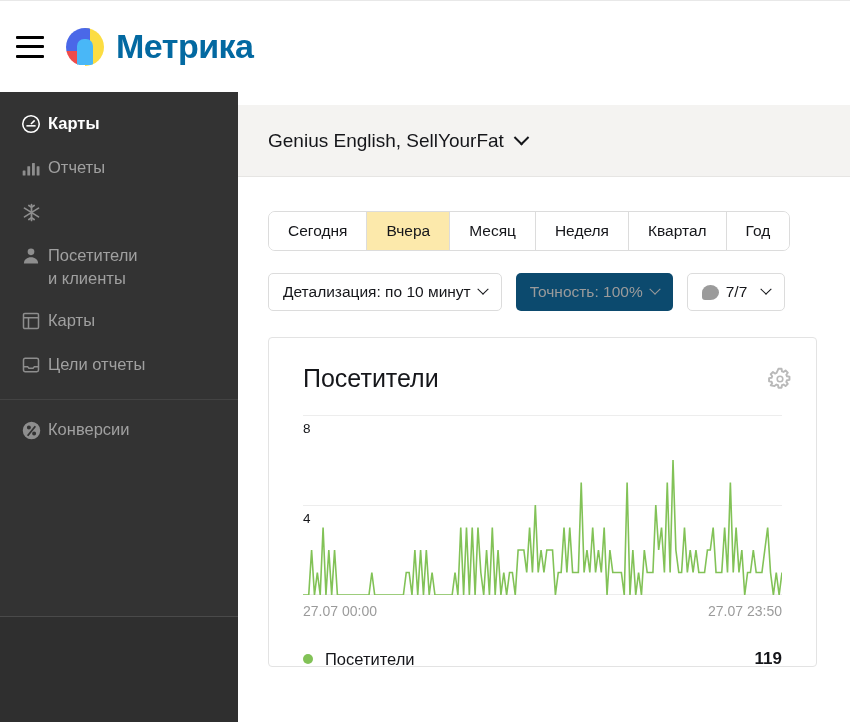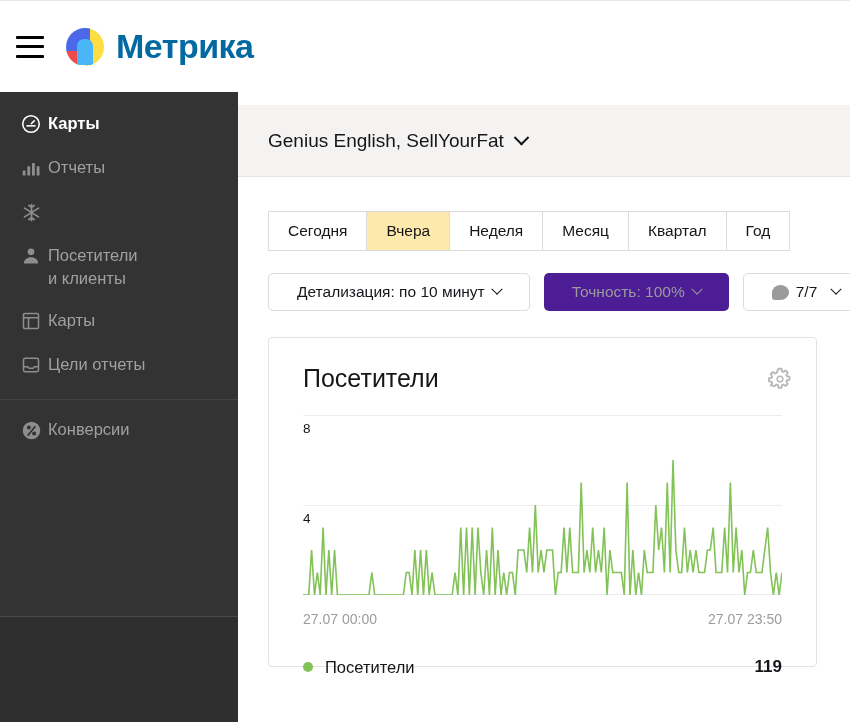--- a/index.html
+++ b/index.html
@@ -58,49 +58,49 @@
               display:flex; align-items:center; padding-left:30px;margin-top:13px; }
   .proj-name { font-size:19px; color:#15161a; }
   .chev { display:inline-block; width:11px; height:11px; border-right:2px solid #15161a;
           border-bottom:2px solid #15161a; transform:rotate(45deg) translate(-2px,-2px);
           margin-left:12px; }
   .chev.gray { border-color:#9a9a9a; }
   .chev.sm { width:8px; height:8px; border-width:1.6px; margin-left:8px; }
 
   
   .periods { display:flex; margin:34px 0 0 30px; border:1px solid #dcdcdc;
-             border-radius:0; overflow:hidden; width:fit-content; background:#fff; }
+             border-radius:7px; overflow:hidden; width:fit-content; background:#fff; }
   .period { padding:0 19px; height:38px; line-height:38px; font-size:15.5px;
             color:#15161a; border-right:1px solid #dcdcdc; cursor:pointer;
             background:#fff; white-space:nowrap; }
   .period:last-child { border-right:none; }
   .period.sel { background:#fce9ab; }
 
   
   .controls { display:flex; align-items:center; margin:22px 0 0 30px; gap:14px; }
   .ctl { height:38px; border-radius:5px; display:flex; align-items:center;
-         padding:0 28px; font-size:15.5px; cursor:pointer; white-space:nowrap; }
+         padding:0 14px; font-size:15.5px; cursor:pointer; white-space:nowrap; }
   .ctl.outline { border:1px solid #dcdcdc; background:#fff; color:#15161a; }
-  .ctl.muted { background:#4c1d95; color:#9b9b9b; }
+  .ctl.muted { background:#0c4a6e; color:#9b9b9b; }
   .ctl.bubble { border:1px solid #dcdcdc; background:#fff; color:#15161a; gap:7px; }
   .bubble-ico { width:17px; height:15px; background:#9b9b9b; border-radius:50% 50% 50% 3px;
                 display:inline-block; flex:none; }
 
   
   .card { margin:26px 0 0 30px; width:549px; height:330px; background:#fff;
           border:1px solid #e3e3e3; border-radius:4px; position:relative; }
   .card-head { display:flex; align-items:center; justify-content:space-between;
                padding:26px 24px 0 34px; }
   .card-title { font-size:25px; color:#15161a; }
   .gear { width:24px; height:24px; cursor:pointer; }
   .chart-wrap { position:relative; margin:22px 34px 0 34px; height:180px; }
   .gridline { position:absolute; left:0; right:0; height:1px; background:#ededed; }
   .ytick { position:absolute; left:0; font-size:13.5px; color:#15161a; }
   svg.spark { position:absolute; left:0; top:0; width:100%; height:100%; }
-  .xaxis { display:flex; justify-content:space-between; margin:16px 34px 0 34px;
+  .xaxis { display:flex; justify-content:space-between; margin:8px 34px 0 34px;
            font-size:14px; color:#9b9b9b; }
   .legend { display:flex; align-items:center; justify-content:space-between;
             margin:30px 34px 0 34px; }
   .legend-left { display:flex; align-items:center; gap:12px; }
   .dot { width:10px; height:10px; border-radius:50%; background:#82c257;
          display:inline-block; }
   .legend-name { font-size:16.5px; color:#15161a; }
   .legend-val { font-size:17px; color:#15161a; font-weight:bold; }
 </style>
 </head>
@@ -209,22 +209,22 @@
   <div class="content">
 
     <div class="proj-bar">
       <span class="proj-name">Genius English, SellYourFat</span>
       <span class="chev"></span>
     </div>
 
     <div class="periods">
       <div class="period">Сегодня</div>
       <div class="period sel">Вчера</div>
+      <div class="period">Месяц</div>
       <div class="period">Неделя</div>
-      <div class="period">Месяц</div>
       <div class="period">Квартал</div>
       <div class="period">Год</div>
     </div>
 
     <div class="controls">
       <div class="ctl outline">
         <span>Детализация: по 10 минут</span>
         <span class="chev sm"></span>
       </div>
       <div class="ctl muted">

